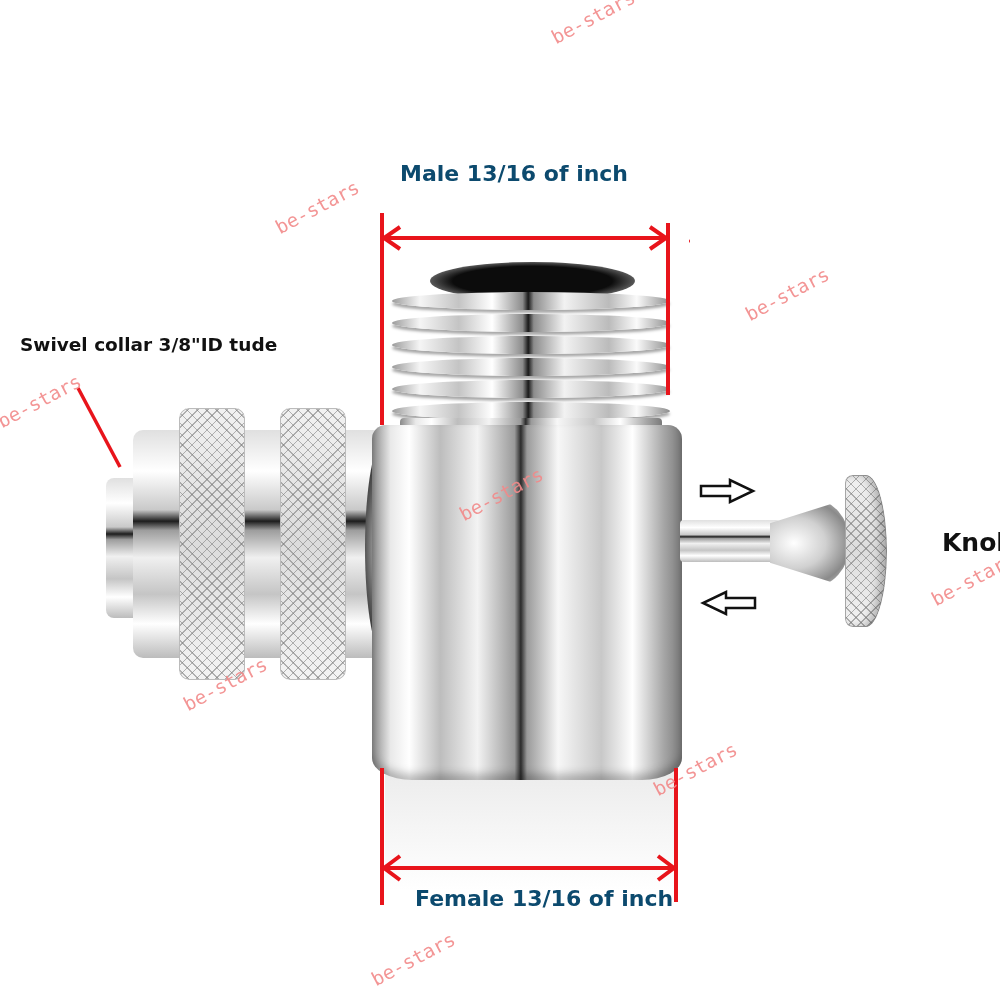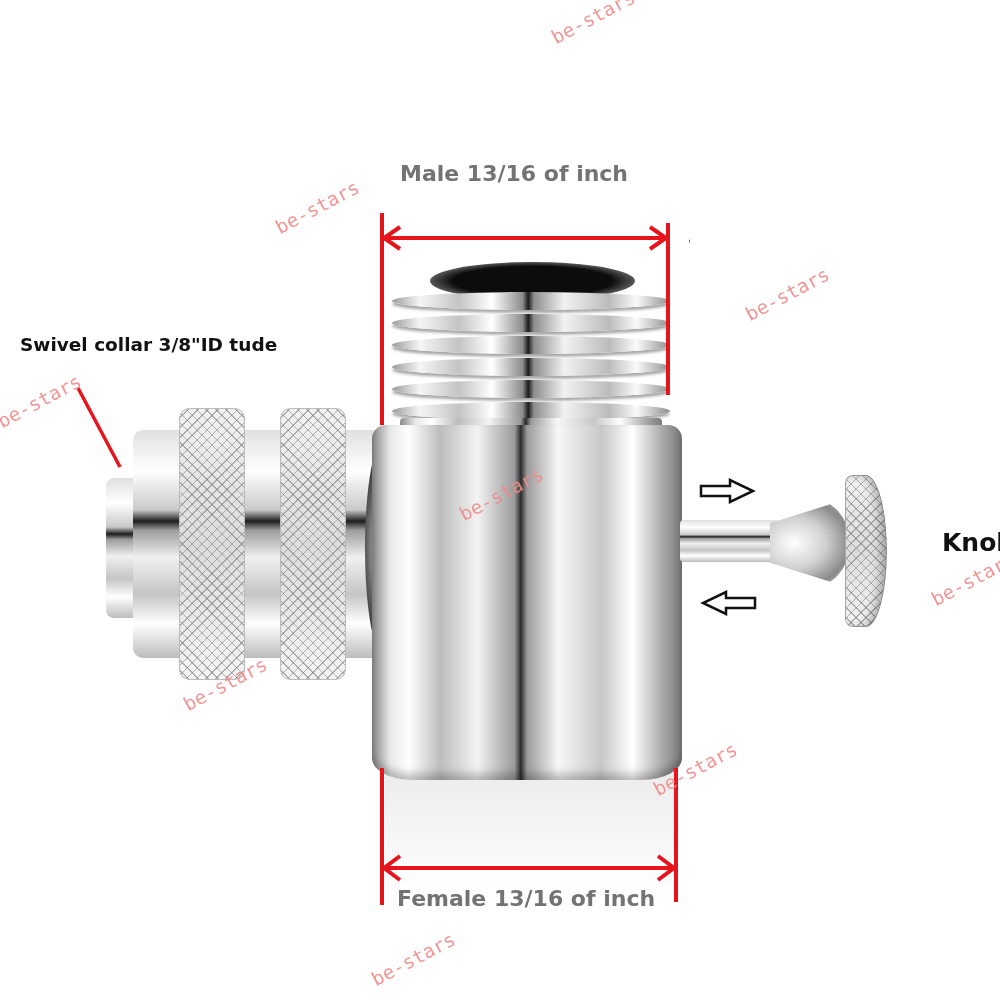--- a/index.html
+++ b/index.html
@@ -1,18 +1,18 @@
 <!DOCTYPE html>
 <html><head>
 <meta charset="utf-8">
 <style>
   html,body{margin:0;padding:0;background:#fff;}
   body{width:1000px;height:1000px;position:relative;overflow:hidden;font-family:"DejaVu Sans",sans-serif;}
   .abs{position:absolute;}
-  .label-red{color:#737373;font-weight:bold;font-size:22px;font-family:"DejaVu Sans",sans-serif;white-space:nowrap;}
+  .label-red{color:#0c4a6e;font-weight:bold;font-size:22px;font-family:"DejaVu Sans",sans-serif;white-space:nowrap;}
   .label-black{color:#111;font-weight:bold;font-family:"DejaVu Sans",sans-serif;white-space:nowrap;}
   .wm{color:#f28a8a;font-family:"DejaVu Sans Mono",monospace;font-size:19px;transform:rotate(-28deg);transform-origin:left bottom;white-space:nowrap;opacity:.9;}
   .chrome-v{background:linear-gradient(90deg,#8a8a8a 0%,#e9e9e9 6%,#ffffff 12%,#bdbdbd 22%,#f3f3f3 34%,#9a9a9a 46%,#2b2b2b 48%,#9a9a9a 50%,#f7f7f7 60%,#c8c8c8 74%,#ffffff 84%,#a7a7a7 94%,#7a7a7a 100%);}
   .chrome-h{background:linear-gradient(180deg,#e0e0e0 0%,#ffffff 18%,#c9c9c9 35%,#1d1d1d 40%,#9d9d9d 44%,#f0f0f0 56%,#c5c5c5 72%,#ffffff 85%,#bcbcbc 100%);}
   .knurl{background:
      repeating-linear-gradient(45deg,rgba(120,120,120,.55) 0 1px,transparent 1px 7px),
      repeating-linear-gradient(-45deg,rgba(120,120,120,.55) 0 1px,transparent 1px 7px),
      linear-gradient(180deg,#f2f2f2,#dcdcdc 50%,#f4f4f4);}
   .thread{position:absolute;left:0;right:0;height:18px;border-radius:50%/9px;
      background:linear-gradient(90deg,#9c9c9c 0%,#f5f5f5 10%,#c4c4c4 24%,#ffffff 36%,#8c8c8c 47%,#1a1a1a 49%,#8c8c8c 51%,#f2f2f2 62%,#bbbbbb 78%,#fafafa 88%,#8e8e8e 100%);
@@ -68,21 +68,21 @@
   <circle cx="321" cy="36" r="2" fill="#e8141b"></circle>
 </svg>
 
 <svg class="abs" style="left:370px;top:760px;" width="320" height="150" viewBox="0 0 320 150">
   <line x1="12" y1="8" x2="12" y2="145" stroke="#e8141b" stroke-width="4"></line>
   <line x1="306" y1="8" x2="306" y2="142" stroke="#e8141b" stroke-width="4"></line>
   <line x1="14" y1="108" x2="304" y2="108" stroke="#e8141b" stroke-width="4"></line>
   <polyline points="30,96 14,108 30,120" fill="none" stroke="#e8141b" stroke-width="4"></polyline>
   <polyline points="288,96 304,108 288,120" fill="none" stroke="#e8141b" stroke-width="4"></polyline>
 </svg>
-<div class="abs label-red" style="left:397px;top:886px;font-size:22px;">Female 13/16 of inch</div>
+<div class="abs label-red" style="left:415px;top:886px;font-size:22px;">Female 13/16 of inch</div>
 
 <div class="abs label-black" style="left:20px;top:333px;font-size:18.5px;line-height:24px;">
   <div>Swivel collar 3/8"ID tude</div>
 </div>
 <svg class="abs" style="left:70px;top:385px;" width="60" height="90" viewBox="0 0 60 90">
   <line x1="8" y1="3" x2="50" y2="82" stroke="#e8141b" stroke-width="3.5"></line>
 </svg>
 
 <div class="abs label-black" style="left:942px;top:528px;font-size:25px;">Knob</div>
 

